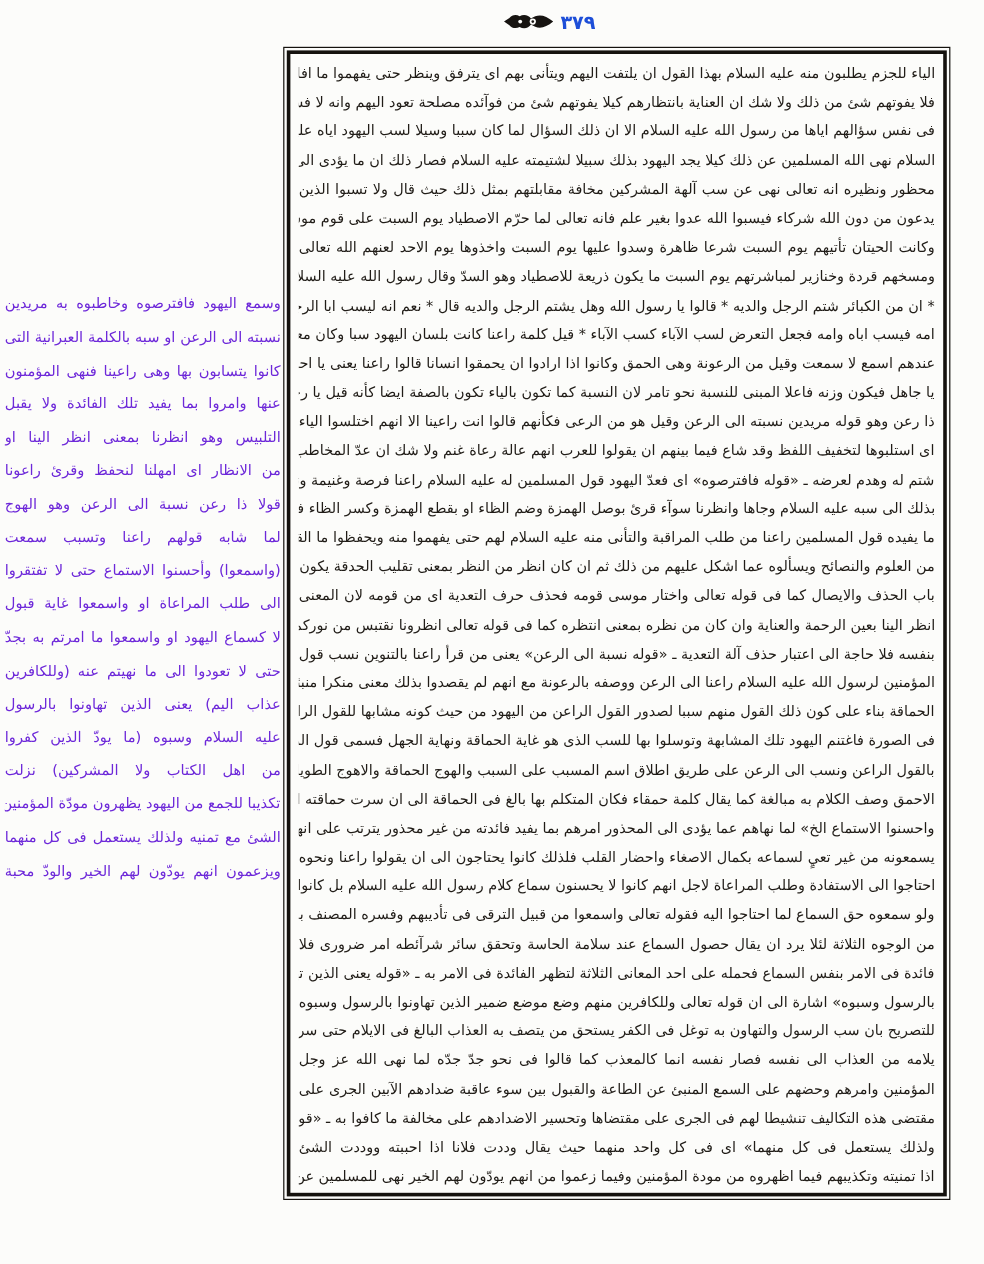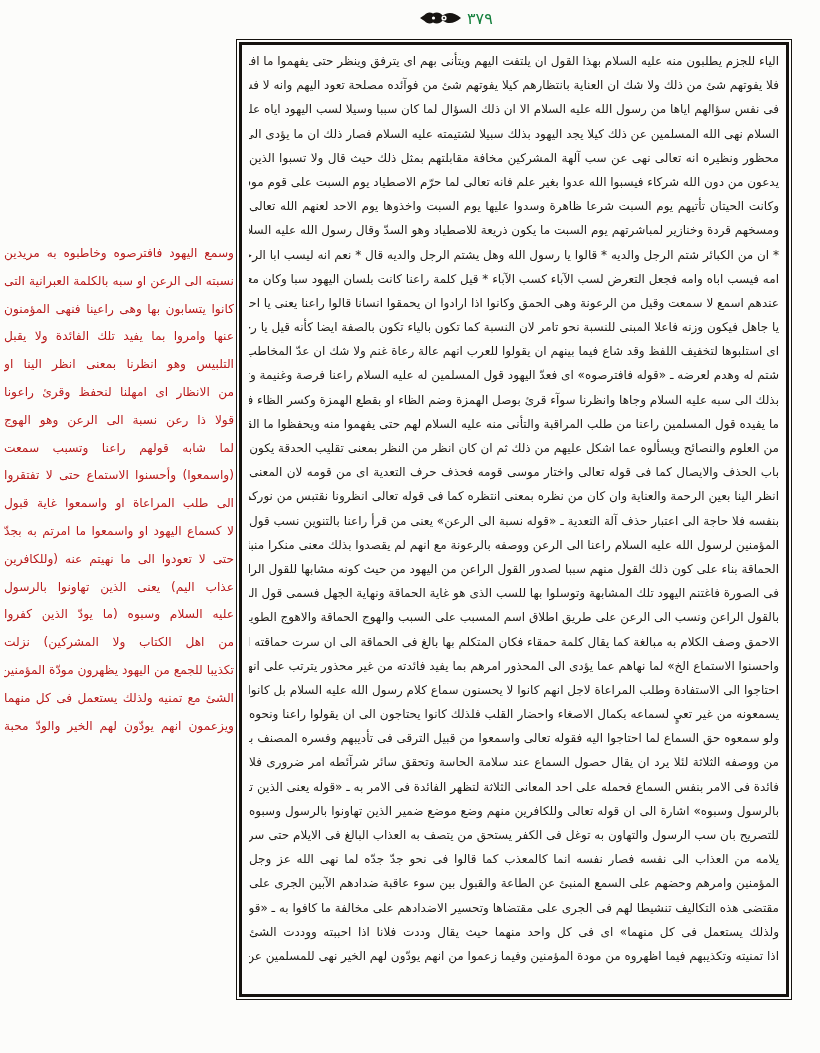--- a/index.html
+++ b/index.html
@@ -9,22 +9,22 @@
     font-family:"DejaVu Sans",sans-serif;
   }
   .page{position:absolute;inset:0;}
   
   .pagenum-group{
     position:absolute;top:7px;left:420px;height:22px;
     display:flex;align-items:center;gap:5px;
   }
   .fleuron{display:inline-block;line-height:0;}
   .pagenum{
-    font-size:16px;font-weight:normal;letter-spacing:1px;
-    color:#15803d;direction:rtl;
+    font-size:16px;font-weight:bold;letter-spacing:1px;
+    color:#1d4ed8;direction:rtl;
   }
   
   .main-frame{
     position:absolute;left:236px;top:39px;width:556px;height:961px;
     border:1.5px solid #15120e;box-sizing:border-box;padding:2px;
     background:#fcfcfa;
   }
   .main-frame-inner{
     width:100%;height:100%;box-sizing:border-box;
     border:3px solid #15120e;
@@ -43,21 +43,21 @@
   .margin-note{
     position:absolute;left:4px;top:240px;width:230px;
     direction:rtl;
   }
   .nline{
     direction:rtl;
     height:27.8px;line-height:27.8px;
     font-size:12.2px;
     text-align:justify;text-align-last:justify;
     white-space:nowrap;overflow:hidden;
-    color:#b91c1c;
+    color:#6d28d9;
   }
 </style>
 </head>
 <body>
 
 <div class="page">
 
   <div class="pagenum-group">
     <span class="fleuron">
       <svg width="42" height="18" viewBox="0 0 42 18" aria-hidden="true">
@@ -77,38 +77,39 @@
         <div class="mline">فى نفس سؤالهم اياها من رسول الله عليه السلام الا ان ذلك السؤال لما كان سببا وسيلا لسب اليهود اياه عليه</div>
         <div class="mline">السلام نهى الله المسلمين عن ذلك كيلا يجد اليهود بذلك سبيلا لشتيمته عليه السلام فصار ذلك ان ما يؤدى الى المحظور</div>
         <div class="mline">محظور ونظيره انه تعالى نهى عن سب آلهة المشركين مخافة مقابلتهم بمثل ذلك حيث قال ولا تسبوا الذين</div>
         <div class="mline">يدعون من دون الله شركاء فيسبوا الله عدوا بغير علم فانه تعالى لما حرّم الاصطياد يوم السبت على قوم موسى</div>
         <div class="mline">وكانت الحيتان تأتيهم يوم السبت شرعا ظاهرة وسدوا عليها يوم السبت واخذوها يوم الاحد لعنهم الله تعالى</div>
         <div class="mline">ومسخهم قردة وخنازير لمباشرتهم يوم السبت ما يكون ذريعة للاصطياد وهو السدّ وقال رسول الله عليه السلام</div>
         <div class="mline">* ان من الكبائر شتم الرجل والديه * قالوا يا رسول الله وهل يشتم الرجل والديه قال * نعم انه ليسب ابا الرجل ويسب</div>
         <div class="mline">امه فيسب اباه وامه فجعل التعرض لسب الآباء كسب الآباء * قيل كلمة راعنا كانت بلسان اليهود سبا وكان معناها</div>
         <div class="mline">عندهم اسمع لا سمعت وقيل من الرعونة وهى الحمق وكانوا اذا ارادوا ان يحمقوا انسانا قالوا راعنا يعنى يا احمق</div>
         <div class="mline">يا جاهل فيكون وزنه فاعلا المبنى للنسبة نحو تامر لان النسبة كما تكون بالياء تكون بالصفة ايضا كأنه قيل يا رجلا</div>
+        <div class="mline">ذا رعن وهو قوله مريدين نسبته الى الرعن وقيل هو من الرعى فكأنهم قالوا انت راعينا الا انهم اختلسوا الياء</div>
         <div class="mline">اى استلبوها لتخفيف اللفظ وقد شاع فيما بينهم ان يقولوا للعرب انهم عالة رعاة غنم ولا شك ان عدّ المخاطب من الرعاة</div>
         <div class="mline">شتم له وهدم لعرضه ـ «قوله فافترصوه» اى فعدّ اليهود قول المسلمين له عليه السلام راعنا فرصة وغنيمة وتوسلوا</div>
         <div class="mline">بذلك الى سبه عليه السلام وجاها وانظرنا سوآء قرئ بوصل الهمزة وضم الظاء او بقطع الهمزة وكسر الظاء فيفيد</div>
         <div class="mline">ما يفيده قول المسلمين راعنا من طلب المراقبة والتأنى منه عليه السلام لهم حتى يفهموا منه ويحفظوا ما القاه عليهم</div>
         <div class="mline">من العلوم والنصائح ويسألوه عما اشكل عليهم من ذلك ثم ان كان انظر من النظر بمعنى تقليب الحدقة يكون من</div>
         <div class="mline">باب الحذف والايصال كما فى قوله تعالى واختار موسى قومه فحذف حرف التعدية اى من قومه لان المعنى</div>
         <div class="mline">انظر الينا بعين الرحمة والعناية وان كان من نظره بمعنى انتظره كما فى قوله تعالى انظرونا نقتبس من نوركم يكون متعديا</div>
         <div class="mline">بنفسه فلا حاجة الى اعتبار حذف آلة التعدية ـ «قوله نسبة الى الرعن» يعنى من قرأ راعنا بالتنوين نسب قول</div>
         <div class="mline">المؤمنين لرسول الله عليه السلام راعنا الى الرعن ووصفه بالرعونة مع انهم لم يقصدوا بذلك معنى منكرا منبئا عن</div>
         <div class="mline">الحماقة بناء على كون ذلك القول منهم سببا لصدور القول الراعن من اليهود من حيث كونه مشابها للقول الراعن</div>
         <div class="mline">فى الصورة فاغتنم اليهود تلك المشابهة وتوسلوا بها للسب الذى هو غاية الحماقة ونهاية الجهل فسمى قول المؤمنين</div>
         <div class="mline">بالقول الراعن ونسب الى الرعن على طريق اطلاق اسم المسبب على السبب والهوج الحماقة والاهوج الطويل</div>
         <div class="mline">الاحمق وصف الكلام به مبالغة كما يقال كلمة حمقاء فكان المتكلم بها بالغ فى الحماقة الى ان سرت حماقته الى كلمته «قوله</div>
         <div class="mline">واحسنوا الاستماع الخ» لما نهاهم عما يؤدى الى المحذور امرهم بما يفيد فائدته من غير محذور يترتب على انهم لما</div>
+        <div class="mline">يسمعونه من غير تعيٍ لسماعه بكمال الاصغاء واحضار القلب فلذلك كانوا يحتاجون الى ان يقولوا راعنا ونحوه</div>
         <div class="mline">احتاجوا الى الاستفادة وطلب المراعاة لاجل انهم كانوا لا يحسنون سماع كلام رسول الله عليه السلام بل كانوا</div>
-        <div class="mline">يسمعونه من غير تعيٍ لسماعه بكمال الاصغاء واحضار القلب فلذلك كانوا يحتاجون الى ان يقولوا راعنا ونحوه</div>
         <div class="mline">ولو سمعوه حق السماع لما احتاجوا اليه فقوله تعالى واسمعوا من قبيل الترقى فى تأديبهم وفسره المصنف بما ذكره</div>
-        <div class="mline">من ووصفه الثلاثة لئلا يرد ان يقال حصول السماع عند سلامة الحاسة وتحقق سائر شرآئطه امر ضرورى فلا</div>
+        <div class="mline">من الوجوه الثلاثة لئلا يرد ان يقال حصول السماع عند سلامة الحاسة وتحقق سائر شرآئطه امر ضرورى فلا</div>
         <div class="mline">فائدة فى الامر بنفس السماع فحمله على احد المعانى الثلاثة لتظهر الفائدة فى الامر به ـ «قوله يعنى الذين تهاونوا</div>
         <div class="mline">بالرسول وسبوه» اشارة الى ان قوله تعالى وللكافرين منهم وضع موضع ضمير الذين تهاونوا بالرسول وسبوه</div>
         <div class="mline">للتصريح بان سب الرسول والتهاون به توغل فى الكفر يستحق من يتصف به العذاب البالغ فى الايلام حتى سرى</div>
         <div class="mline">يلامه من العذاب الى نفسه فصار نفسه انما كالمعذب كما قالوا فى نحو جدّ جدّه لما نهى الله عز وجل</div>
         <div class="mline">المؤمنين وامرهم وحضهم على السمع المنبئ عن الطاعة والقبول بين سوء عاقبة ضدادهم الآبين الجرى على</div>
         <div class="mline">مقتضى هذه التكاليف تنشيطا لهم فى الجرى على مقتضاها وتحسير الاضدادهم على مخالفة ما كافوا به ـ «قوله</div>
         <div class="mline">ولذلك يستعمل فى كل منهما» اى فى كل واحد منهما حيث يقال وددت فلانا اذا احببته ووددت الشئ</div>
         <div class="mline">اذا تمنيته وتكذيبهم فيما اظهروه من مودة المؤمنين وفيما زعموا من انهم يودّون لهم الخير نهى للمسلمين عن</div>
       </div>
   </div>

